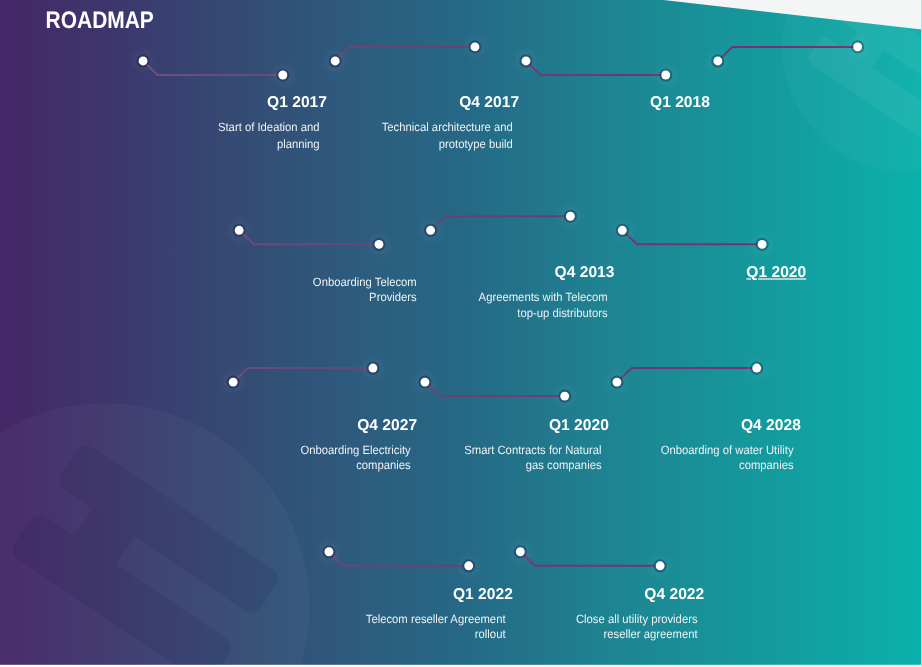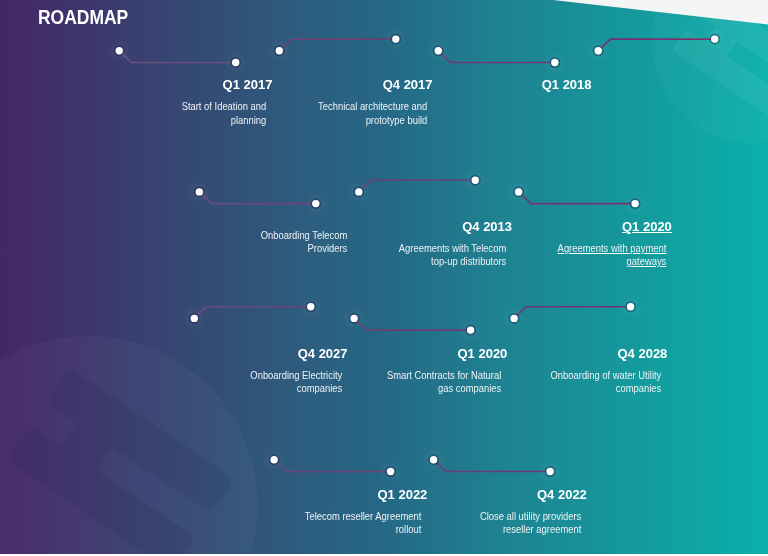--- a/index.html
+++ b/index.html
@@ -256,24 +256,20 @@
           <path d="M 518.6 191.9 L 530.8000000000001 203.6 L 635.1 203.6" fill="none" stroke="url(#cg6)" stroke-width="1.62" stroke-linecap="round" stroke-linejoin="round"></path>
           <circle cx="518.6" cy="191.9" r="4.55" fill="none" stroke="rgba(26,24,68,.34)" stroke-width="1.9"></circle>
           <circle cx="518.6" cy="191.9" r="3.7" fill="#ffffff"></circle>
           <circle cx="635.1" cy="203.6" r="4.55" fill="none" stroke="rgba(26,24,68,.34)" stroke-width="1.9"></circle>
           <circle cx="635.1" cy="203.6" r="3.7" fill="#ffffff"></circle>
         </svg>
         <div class="glow" style="left: 506.6px; top: 179.9px;"></div>
         <div class="glow" style="left: 623.1px; top: 191.6px;"></div>
         <div class="lbl" style="left: 481.85px; top: 220px; width: 190px; text-decoration: underline;">
           <div class="q">Q1 2020</div>
-          <div class="d">
-            <div>Agreements with payment</div>
-            <div>gateways</div>
-          </div>
         </div>
       </div>
       <div class="ms" style="left: 0px; top: 0px;">
         <svg width="768" height="556">
           <defs>
             <linearGradient id="cg7" gradientUnits="userSpaceOnUse" x1="0" y1="0" x2="768" y2="0">
               <stop offset="0" stop-color="#685985"></stop>
               <stop offset="0.2344" stop-color="#694d7d"></stop>
               <stop offset="0.4427" stop-color="#6a4276"></stop>
               <stop offset="0.651" stop-color="#6f3871"></stop>

